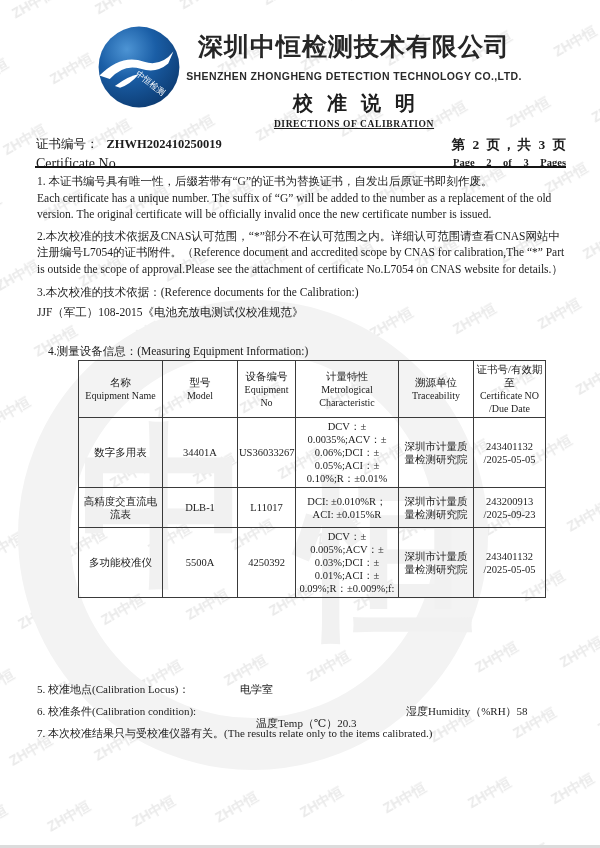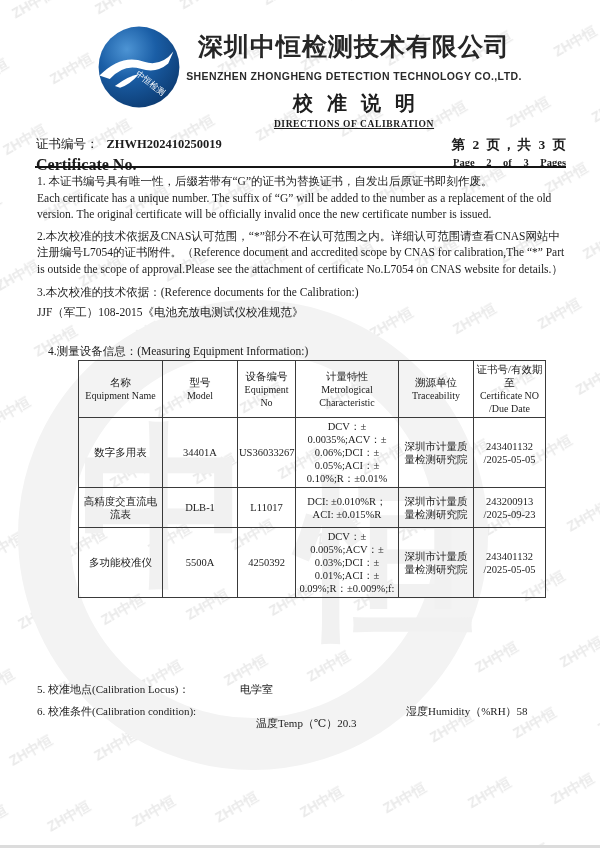--- a/index.html
+++ b/index.html
@@ -47,21 +47,21 @@
     margin-top:2px; font-size:9.5px; font-weight:bold; letter-spacing:0.6px;text-decoration:underline;
   }
 
   
   .certline {
     position:absolute; top:136px; left:36px; right:32px;
     display:flex; justify-content:space-between; align-items:flex-start;
   }
   .cert-left  .l1 { font-size:12.5px; }
   .cert-left  .l1 .num { font-weight:600; padding-left:8px; }
-  .cert-left  .l2 { font-size:16px; font-weight:bold; margin-top:3px; }
+  .cert-left  .l2 { font-size:14px; font-weight:normal; margin-top:3px; }
   .cert-right { text-align:right; }
   .cert-right .r1 { font-size:13.5px; font-weight:600; letter-spacing:2px; }
   .cert-right .r2 { font-size:10.5px; font-weight:bold; word-spacing:9px; margin-top:3px; padding-right:2px; }
   .rule { position:absolute; top:166px; left:35px; width:531px; height:0; border-top:2px solid #151515; }
 
   
   .paras { position:absolute; top:173px; left:37px; width:528px; font-size:11.5px; line-height:16.5px; }
   .para { margin-bottom:5px; }
   .p3 { margin-top:7px; }
   .p3 div { margin-bottom:3px; }
@@ -244,18 +244,21 @@
     <div class="footer">
       <div class="fline">
         <span>5. 校准地点(Calibration Locus)：</span>
         <span class="at203">电学室</span>
       </div>
       <div class="fline">
         <span>6. 校准条件(Calibration condition):</span>
         <span class="at219">温度Temp（℃）20.3</span>
         <span class="at379">湿度Humidity（%RH）58</span>
       </div>
+      <div class="fline">
+        <span>7. 本次校准结果只与受校准仪器有关。(The results relate only to the items calibrated.)</span>
+      </div>
     </div>
 
   </div>
 
   <div class="bottom-edge"></div>
 </div>
 
 </body></html>

